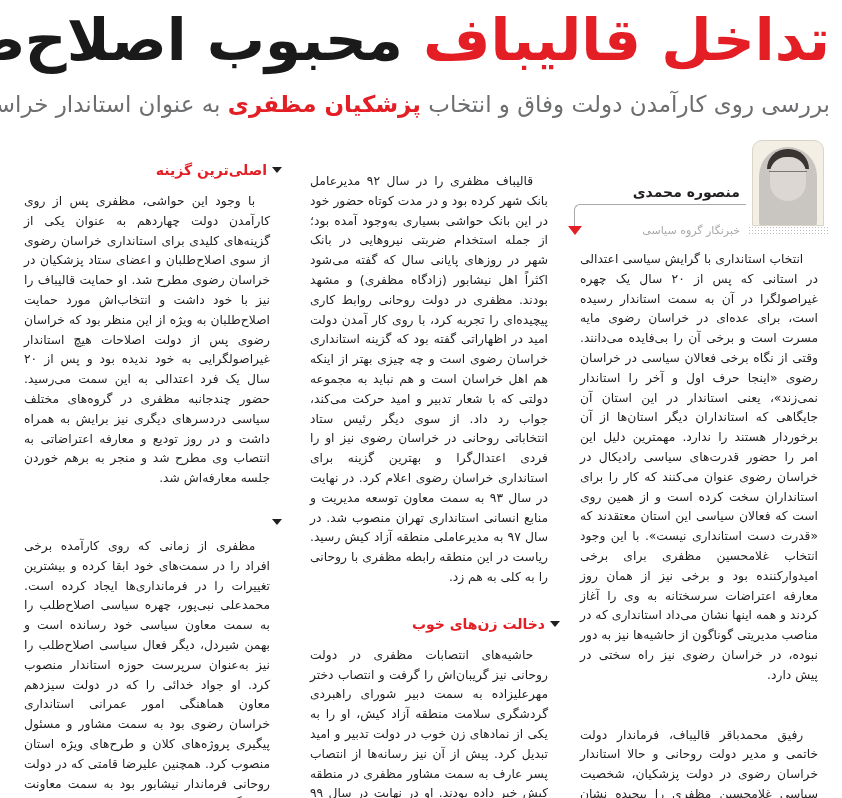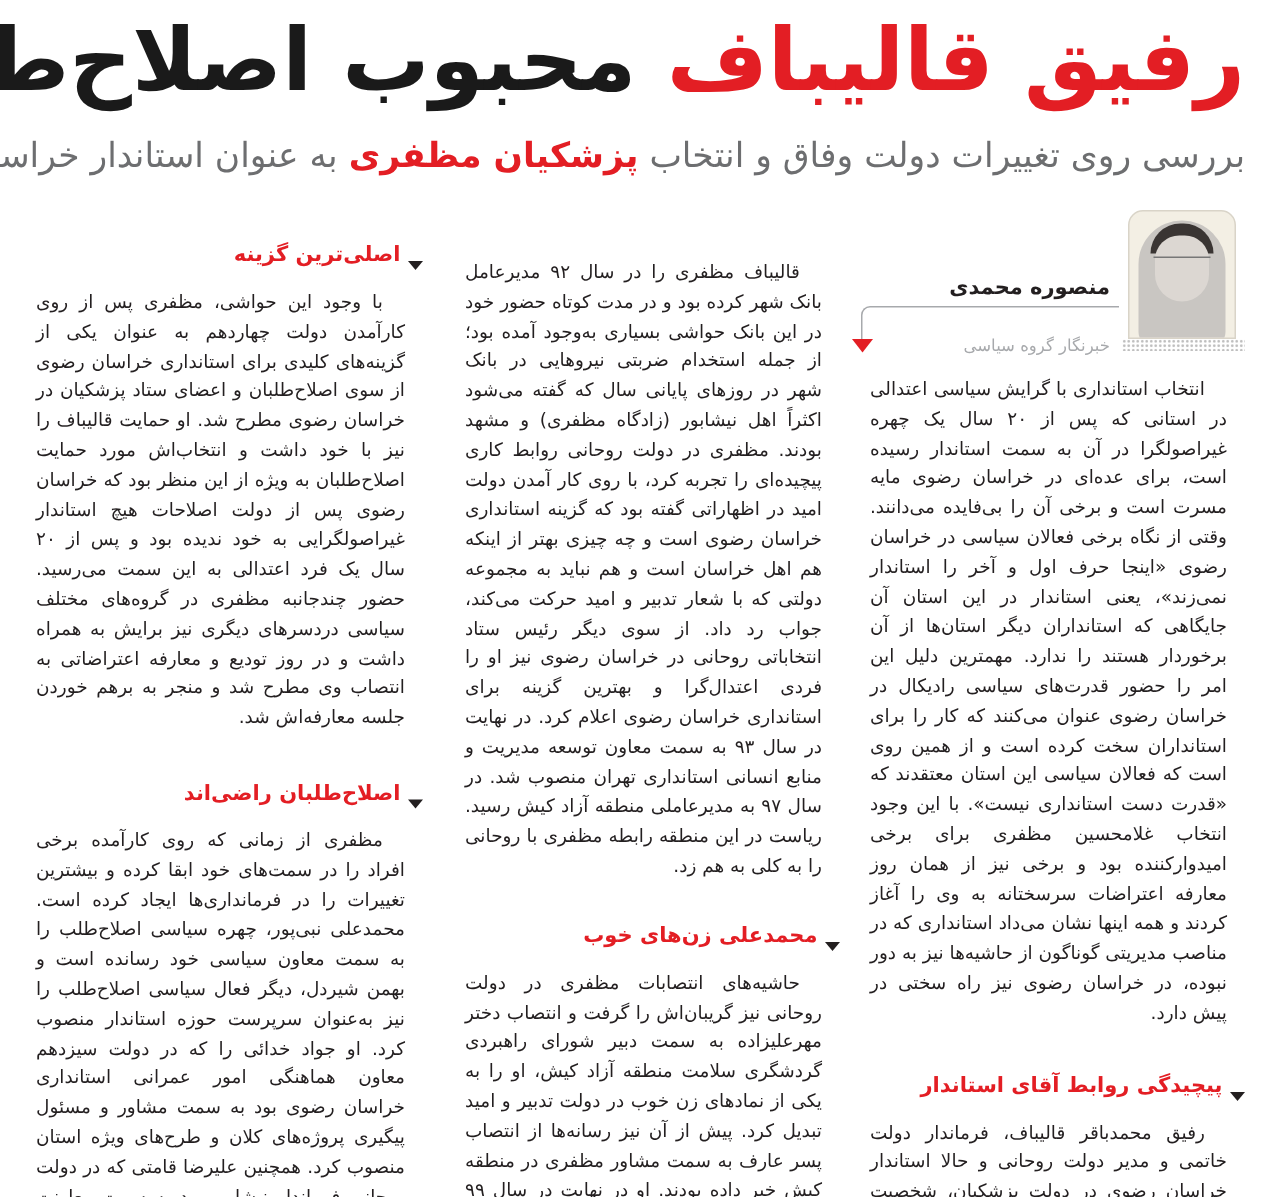--- a/index.html
+++ b/index.html
@@ -31,21 +31,21 @@
     .col {
       position: absolute; direction: rtl; text-align: justify;
       font-size: 12.3px; line-height: 19.8px; color: #231f20;
     }
     .col p { margin: 12px; text-indent: 1.2em; }
     .col-right { right: 12px; width: 262px; top: 238px; }
     .col-mid { right: 282px; width: 262px; top: 160px; }
     .col-left { right: 560px; width: 270px; top: 160px; }
 
     .section-head {
-      display: flex; align-items: flex-end; direction: rtl; gap: 5px;
+      display: flex; align-items: center; direction: rtl; gap: 5px;
       color: #e31e24; font-weight: bold; font-size: 14px; line-height: 20px;
       margin: 0 0 2px 0;
     }
     .tri { width: 0; height: 0; border-left: 5px solid transparent; border-right: 5px solid transparent; border-top: 6px solid #231f20; display: inline-block; }
 
     
     .byline { position: absolute; top: 132px; right: 12px; width: 266px; height: 105px; text-align: right; }
     .photo {
       position: absolute; right: 6px; top: 8px; width: 70px; height: 84px;
       background: #f3efe4; border: 1px solid #d9d4c8; border-radius: 10px 10px 0 0; overflow: hidden;
@@ -69,26 +69,26 @@
       position: absolute; left: 4px; top: 94px; width: 0; height: 0;
       border-left: 7px solid transparent; border-right: 7px solid transparent; border-top: 9px solid #e31e24;
     }
   </style>
 </head>
 <body>
 
 <div class="page">
 
   <div class="headline">
-    <span class="red">رفیق قالیباف</span>
+    <span class="red">تداخل قالیباف</span>
     <span class="black">محبوب اصلاح‌طلبان</span>
   </div>
 
   <div class="subhead">
-    <span>بررسی روی تغییرات دولت وفاق و انتخاب</span>
+    <span>بررسی روی کارآمدن دولت وفاق و انتخاب</span>
     <span class="hl">پزشکیان مظفری</span>
     <span>به عنوان استاندار خراسان رضوی</span>
   </div>
 
   <div class="byline">
     <div class="photo">
       <div class="hijab"></div>
       <div class="hair"></div>
       <div class="face"></div>
       <div class="glasses"></div>
@@ -96,44 +96,39 @@
     <div class="dots"></div>
     <div class="byline-line"></div>
     <div class="byline-arrow"></div>
     <div class="byline-name">منصوره محمدی</div>
     <div class="byline-role">خبرنگار گروه سیاسی</div>
   </div>
 
   <div class="col col-right">
     <p>انتخاب استانداری با گرایش سیاسی اعتدالی در استانی که پس از ۲۰ سال یک چهره غیراصولگرا در آن به سمت استاندار رسیده است، برای عده‌ای در خراسان رضوی مایه مسرت است و برخی آن را بی‌فایده می‌دانند. وقتی از نگاه برخی فعالان سیاسی در خراسان رضوی «اینجا حرف اول و آخر را استاندار نمی‌زند»، یعنی استاندار در این استان آن جایگاهی که استانداران دیگر استان‌ها از آن برخوردار هستند را ندارد. مهمترین دلیل این امر را حضور قدرت‌های سیاسی رادیکال در خراسان رضوی عنوان می‌کنند که کار را برای استانداران سخت کرده است و از همین روی است که فعالان سیاسی این استان معتقدند که «قدرت دست استانداری نیست». با این وجود انتخاب غلامحسین مظفری برای برخی امیدوارکننده بود و برخی نیز از همان روز معارفه اعتراضات سرسختانه به وی را آغاز کردند و همه اینها نشان می‌داد استانداری که در مناصب مدیریتی گوناگون از حاشیه‌ها نیز به دور نبوده، در خراسان رضوی نیز راه سختی در پیش دارد.</p>
     <div style="height:16px"></div>
-    <div class="section-head">
-      <span class="tri"></span>
-      <span>پیچیدگی روابط آقای استاندار</span>
-    </div>
     <p>رفیق محمدباقر قالیباف، فرماندار دولت خاتمی و مدیر دولت روحانی و حالا استاندار خراسان رضوی در دولت پزشکیان، شخصیت سیاسی غلامحسین مظفری را پیچیده نشان می‌دهد. شاید از همین روی است که فعالان سیاسی اصلاح‌طلب و اصولگرا در اظهارنظر درباره او دچار تداخل افکار می‌شوند؛ اصلاح‌طلب‌ها از رویکرد سیاسی‌اش راضی هستند اما به برخی عملکردهایش منتقدند، اصولگراها هم او را مدیر خوبی می‌دانند اما دخالت اصلاح‌طلب‌ها در امور استانی را بیش از حد توصیف می‌کنند. او رئیس ستاد قالیباف در انتخابات ریاست‌جمهوری چهاردهم در خراسان رضوی بود؛</p>
   </div>
 
   <div class="col col-mid">
     <p>قالیباف مظفری را در سال ۹۲ مدیرعامل بانک شهر کرده بود و در مدت کوتاه حضور خود در این بانک حواشی بسیاری به‌وجود آمده بود؛ از جمله استخدام ضربتی نیروهایی در بانک شهر در روزهای پایانی سال که گفته می‌شود اکثراً اهل نیشابور (زادگاه مظفری) و مشهد بودند. مظفری در دولت روحانی روابط کاری پیچیده‌ای را تجربه کرد، با روی کار آمدن دولت امید در اظهاراتی گفته بود که گزینه استانداری خراسان رضوی است و چه چیزی بهتر از اینکه هم اهل خراسان است و هم نباید به مجموعه دولتی که با شعار تدبیر و امید حرکت می‌کند، جواب رد داد. از سوی دیگر رئیس ستاد انتخاباتی روحانی در خراسان رضوی نیز او را فردی اعتدال‌گرا و بهترین گزینه برای استانداری خراسان رضوی اعلام کرد. در نهایت در سال ۹۳ به سمت معاون توسعه مدیریت و منابع انسانی استانداری تهران منصوب شد. در سال ۹۷ به مدیرعاملی منطقه آزاد کیش رسید. ریاست در این منطقه رابطه مظفری با روحانی را به کلی به هم زد.</p>
     <div style="height:14px"></div>
     <div class="section-head">
       <span class="tri"></span>
-      <span>محمدعلی زن‌های خوب</span>
+      <span>دخالت زن‌های خوب</span>
     </div>
     <p>حاشیه‌های انتصابات مظفری در دولت روحانی نیز گریبان‌اش را گرفت و انتصاب دختر مهرعلیزاده به سمت دبیر شورای راهبردی گردشگری سلامت منطقه آزاد کیش، او را به یکی از نمادهای زن خوب در دولت تدبیر و امید تبدیل کرد. پیش از آن نیز رسانه‌ها از انتصاب پسر عارف به سمت مشاور مظفری در منطقه کیش خبر داده بودند. او در نهایت در سال ۹۹ از ریاست این منطقه برکنار شد و پس از مدتی نسبت به حواشی ایجادشده در پی این برکناری افشاگری‌هایی کرد. از جمله اینکه به وی اینگونه گفته شد که رئیس‌جمهور نسبت به مظفری حس خوبی ندارد و مهمترین دلیل عصبانیت روحانی از وی عدم استقرار گمرک در کیش بود. حضور قالیباف در کیش بدون اطلاع روحانی، واگذاری لایروبی اسکله کیش به قرارگاه خاتم و قرنطینه کیش در دوران کرونا با وجود مخالفت روحانی از جمله دلایلی بود که مظفری در این افشاگری مطرح کرد.</p>
   </div>
 
   <div class="col col-left">
     <div class="section-head">
       <span class="tri"></span>
       <span>اصلی‌ترین گزینه</span>
     </div>
     <p>با وجود این حواشی، مظفری پس از روی کارآمدن دولت چهاردهم به عنوان یکی از گزینه‌های کلیدی برای استانداری خراسان رضوی از سوی اصلاح‌طلبان و اعضای ستاد پزشکیان در خراسان رضوی مطرح شد. او حمایت قالیباف را نیز با خود داشت و انتخاب‌اش مورد حمایت اصلاح‌طلبان به ویژه از این منظر بود که خراسان رضوی پس از دولت اصلاحات هیچ استاندار غیراصولگرایی به خود ندیده بود و پس از ۲۰ سال یک فرد اعتدالی به این سمت می‌رسید. حضور چندجانبه مظفری در گروه‌های مختلف سیاسی دردسرهای دیگری نیز برایش به همراه داشت و در روز تودیع و معارفه اعتراضاتی به انتصاب وی مطرح شد و منجر به برهم خوردن جلسه معارفه‌اش شد.</p>
     <div style="height:18px"></div>
     <div class="section-head">
       <span class="tri"></span>
-      <span>اصلاح‌طلبان راضی‌اند</span>
     </div>
     <p>مظفری از زمانی که روی کارآمده برخی افراد را در سمت‌های خود ابقا کرده و بیشترین تغییرات را در فرمانداری‌ها ایجاد کرده است. محمدعلی نبی‌پور، چهره سیاسی اصلاح‌طلب را به سمت معاون سیاسی خود رسانده است و بهمن شیردل، دیگر فعال سیاسی اصلاح‌طلب را نیز به‌عنوان سرپرست حوزه استاندار منصوب کرد. او جواد خدائی را که در دولت سیزدهم معاون هماهنگی امور عمرانی استانداری خراسان رضوی بود به سمت مشاور و مسئول پیگیری پروژه‌های کلان و طرح‌های ویژه استان منصوب کرد. همچنین علیرضا قامتی که در دولت روحانی فرماندار نیشابور بود به سمت معاونت هماهنگی امور عمرانی استان رسید. بازی دادن اصلاح‌طلبان در پست‌های مدیریتی در این استان تا اینجای کار مورد توجه این جریان سیاسی قرار گرفته و از حضور مظفری در خراسان رضوی به نیکی یاد می‌کنند، اگرچه استاندار خراسان رضوی وعده انتخاب زنان در حوزه‌های مدیریتی را مطرح کرده است اما این وعده تاکنون از سوی وی عملیاتی نشده است. با این وجود باید منتظر ماند و دید این چهره اعتدالی پس از ۲۰ سال از پس استانی که به حیاط خلوت اصولگراهای تندرو معروف است برخواهد آمد یا خیر.</p>
   </div>
 
 </div>
 
 </body></html>

